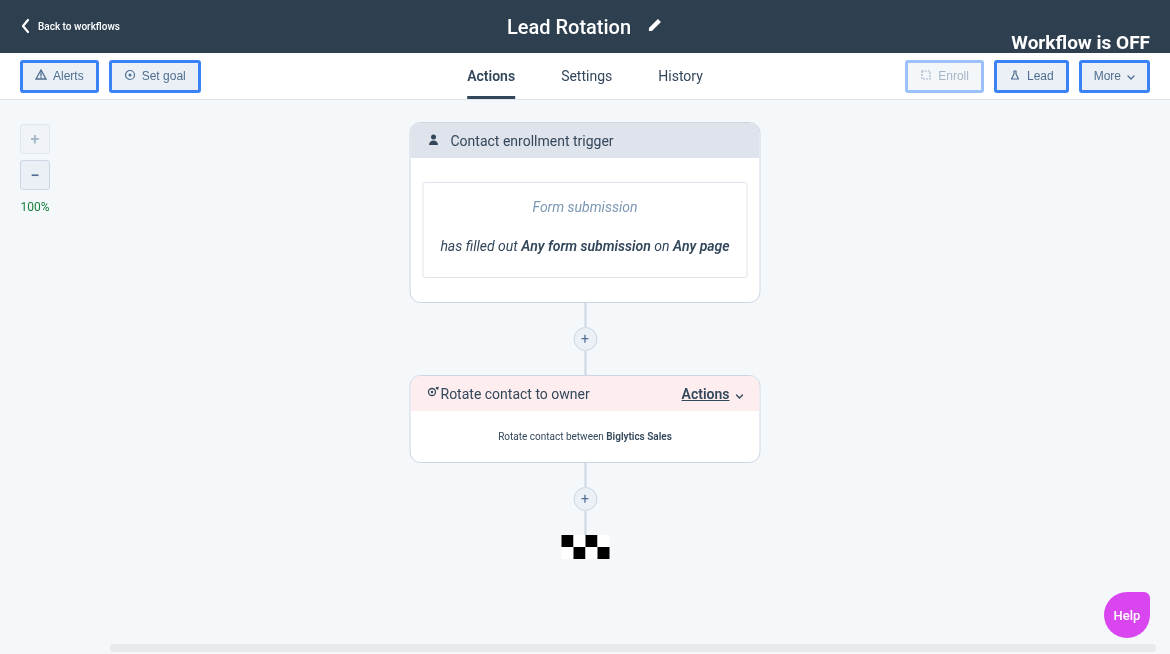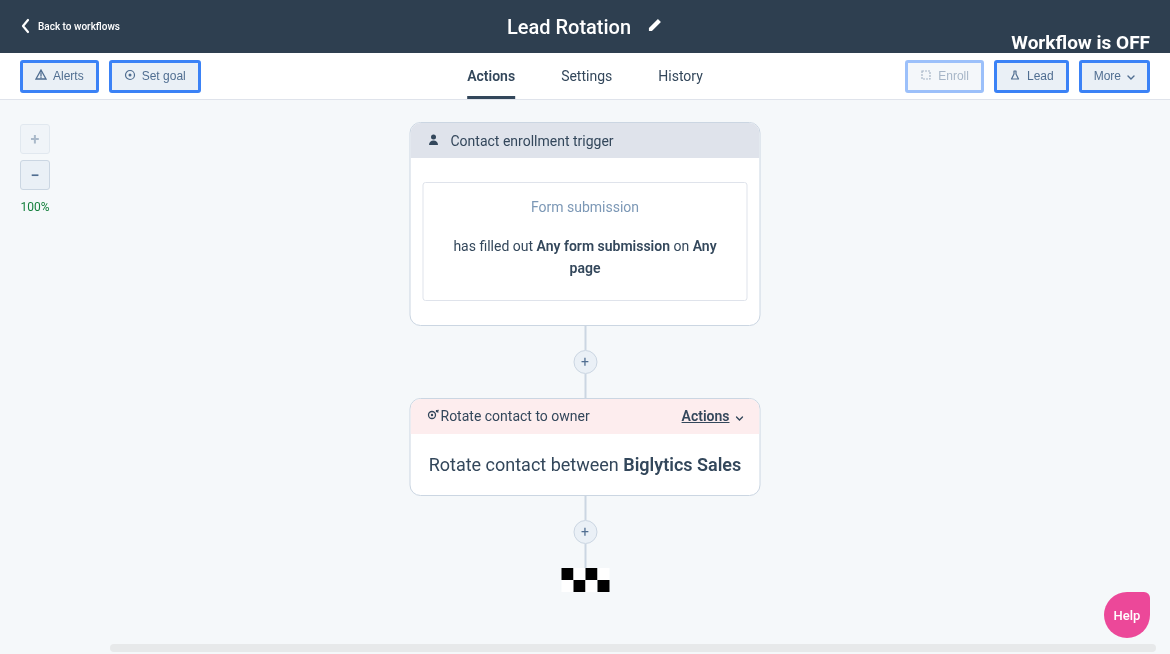--- a/index.html
+++ b/index.html
@@ -221,37 +221,38 @@
     }
     .actions-dropdown svg { width: 8px; height: 5px; fill: #33475b; }
     .card-body {
       padding: 24px 12px;
     }
     .inner-panel {
       border: 1px solid #dfe3eb;
       border-radius: 3px;
       padding: 16px 14px 20px;
       text-align: center;
+      font-style: italic;
     }
     .inner-panel .muted {
       color: #7c98b6;
       font-size: 14px;
       font-weight: 400;
     }
     .inner-panel .line {
       margin-top: 20px;
       font-size: 14px;
       color: #33475b;
       line-height: 1.6;
     }
     .inner-panel .line b { font-weight: 600; }
     .card-body.simple {
       padding: 20px 18px;
       text-align: center;
-      font-size: 18px;
+      font-size: 10px;
       color: #33475b;
     }
     .card-body.simple b { font-weight: 600; }
     
     
     .connector {
       width: 2px;
       background: #cbd6e2;
       height: 24px;
     }
@@ -268,21 +269,21 @@
       font-size: 14px;
       cursor: pointer;
       font-weight: 400;
     }
     
     
     .help-bubble {
       position: absolute;
       right: 20px;
       bottom: 16px;
-      background: #ec4899;
+      background: #d946ef;
       color: #fff;
       width: 46px;
       height: 46px;
       border-radius: 50%;
       border-top-right-radius: 6px;
       display: flex;
       align-items: center;
       justify-content: center;
       font-size: 13px;
       font-weight: 500;

